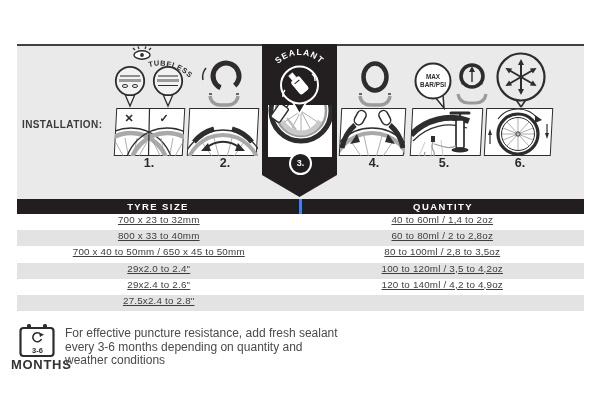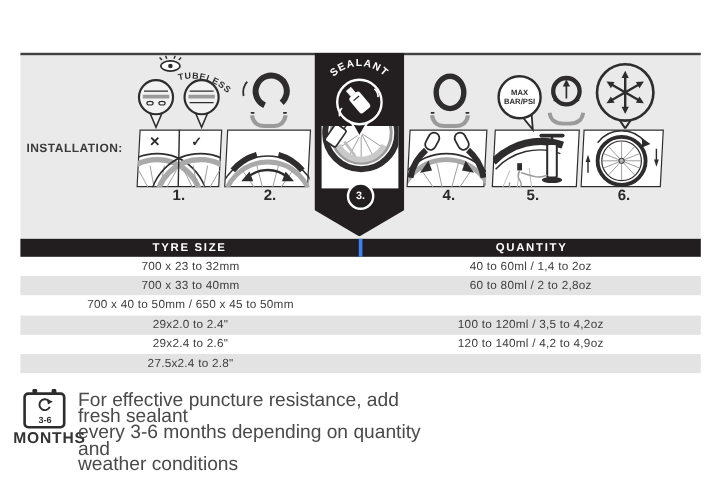--- a/index.html
+++ b/index.html
@@ -35,28 +35,28 @@
   .badge3{left:27px;top:108px;width:19px;height:19px;border:2px solid #fff;
         border-radius:50%;background:#231f20;color:#fff;font-size:9px;font-weight:bold;
         line-height:19px;text-align:center;}
 
   
   .table{left:17px;top:199px;width:567px;z-index:2;}
   .thead{display:flex;height:15px;background:#221e1f;}
   .th{width:283px;color:#fff;font-size:9.5px;font-weight:bold;letter-spacing:1.4px;
         text-align:center;line-height:16px;}
   .th.first{border-right:3px solid #3b82f6;box-sizing:content-box;}
-  .trow{display:flex;height:16.2px;align-items:center;font-size:9.8px;color:#3e3e3e;}
+  .trow{display:flex;height:16.2px;align-items:flex-start;font-size:9.8px;color:#3e3e3e;text-decoration:underline;}
   .trow.alt{background:#e3e3e3;}
   .cell{width:50%;text-align:center;letter-spacing:.2px;}
 
   
   .months{left:11px;top:357px;width:54px;text-align:center;font-size:13px;
         font-weight:bold;letter-spacing:.7px;color:#333;}
-  .note{left:65px;top:327px;width:300px;font-size:16px;line-height:13.5px;color:#4a4a4a;}
+  .note{left:65px;top:327px;width:300px;font-size:12px;line-height:13.5px;color:#4a4a4a;}
 
   .stroke{stroke:#2e2c2d;fill:none;}
 </style>
 </head>
 <body>
 
 <div class="page">
 
   <div class="abs band"></div>
   <div class="abs install-label">INSTALLATION:</div>
@@ -294,25 +294,26 @@
   <div class="abs table">
     <div class="thead">
       <div class="th first">TYRE SIZE</div>
       <div class="th">QUANTITY</div>
     </div>
     <div class="trow">
       <div class="cell">700 x 23 to 32mm</div>
       <div class="cell">40 to 60ml / 1,4 to 2oz</div>
     </div>
     <div class="trow alt">
-      <div class="cell">700 x 33 to 40mm</div>
+      <div class="cell">800 x 33 to 40mm</div>
       <div class="cell">60 to 80ml / 2 to 2,8oz</div>
     </div>
     <div class="trow">
       <div class="cell">700 x 40 to 50mm / 650 x 45 to 50mm</div>
+      <div class="cell">80 to 100ml / 2,8 to 3,5oz</div>
     </div>
     <div class="trow alt">
       <div class="cell">29x2.0 to 2.4"</div>
       <div class="cell">100 to 120ml / 3,5 to 4,2oz</div>
     </div>
     <div class="trow">
       <div class="cell">29x2.4 to 2.6"</div>
       <div class="cell">120 to 140ml / 4,2 to 4,9oz</div>
     </div>
     <div class="trow alt">

